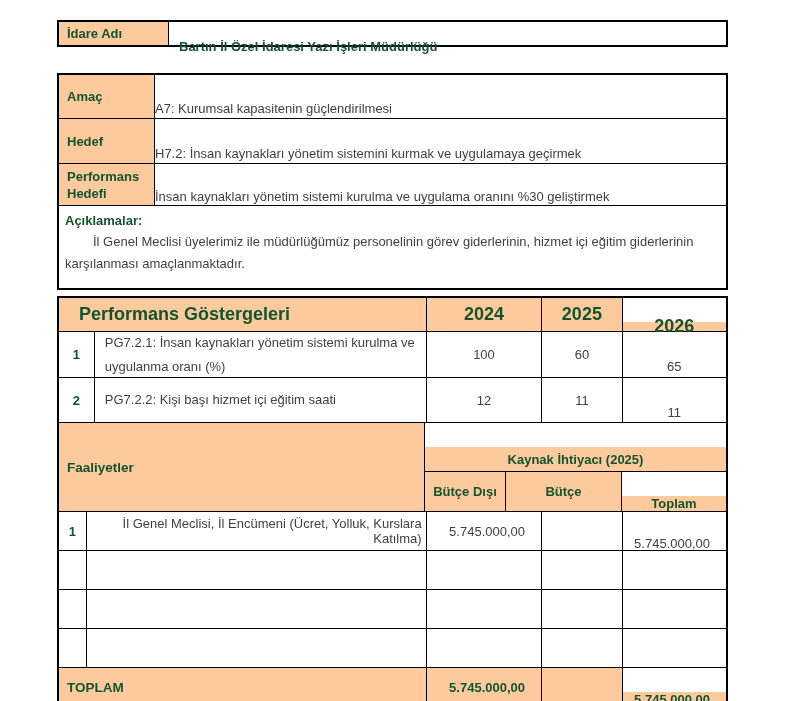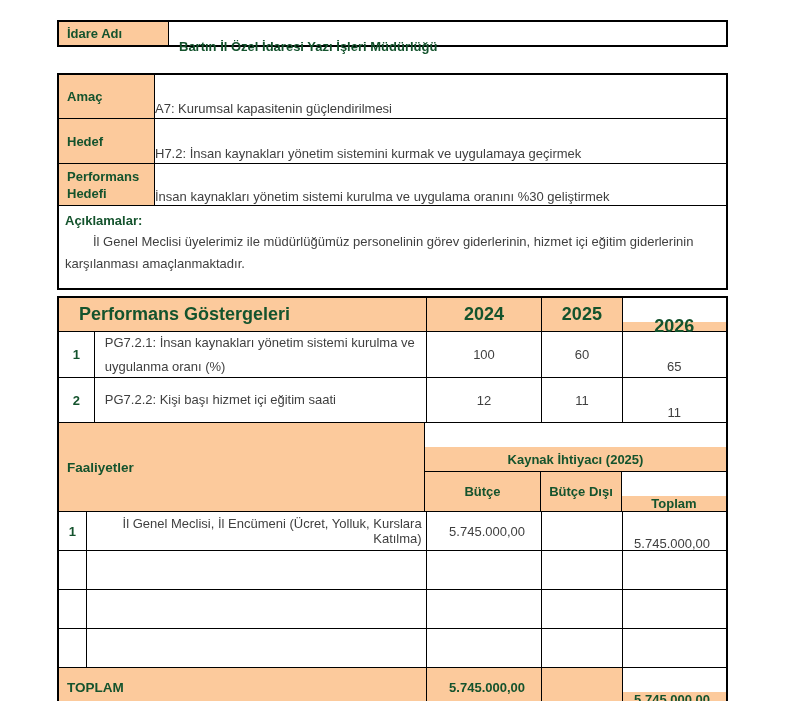--- a/index.html
+++ b/index.html
@@ -129,22 +129,22 @@
       <div class="cell center col-y1">12</div>
       <div class="cell center col-y2">11</div>
       <div class="cell center col-y3">11</div>
     </div>
 
     <div class="row fa-wrap">
       <div class="cell orange bold fa-label">Faaliyetler</div>
       <div class="cell fa-right">
         <div class="orange bold fa-kh">Kaynak İhtiyacı (2025)</div>
         <div class="fa-cols">
+          <div class="cell orange bold center col-bdisi">Bütçe Dışı</div>
           <div class="cell orange bold center col-butce">Bütçe</div>
-          <div class="cell orange bold center col-bdisi">Bütçe Dışı</div>
           <div class="cell orange bold center col-top">Toplam</div>
         </div>
       </div>
     </div>
 
     <div class="row fa-row">
       <div class="cell bold fa-num">1</div>
       <div class="cell fa-desc">İl Genel Meclisi, İl Encümeni (Ücret, Yolluk, Kurslara Katılma)</div>
       <div class="cell money col-butce">5.745.000,00</div>
       <div class="cell money col-bdisi"></div>

